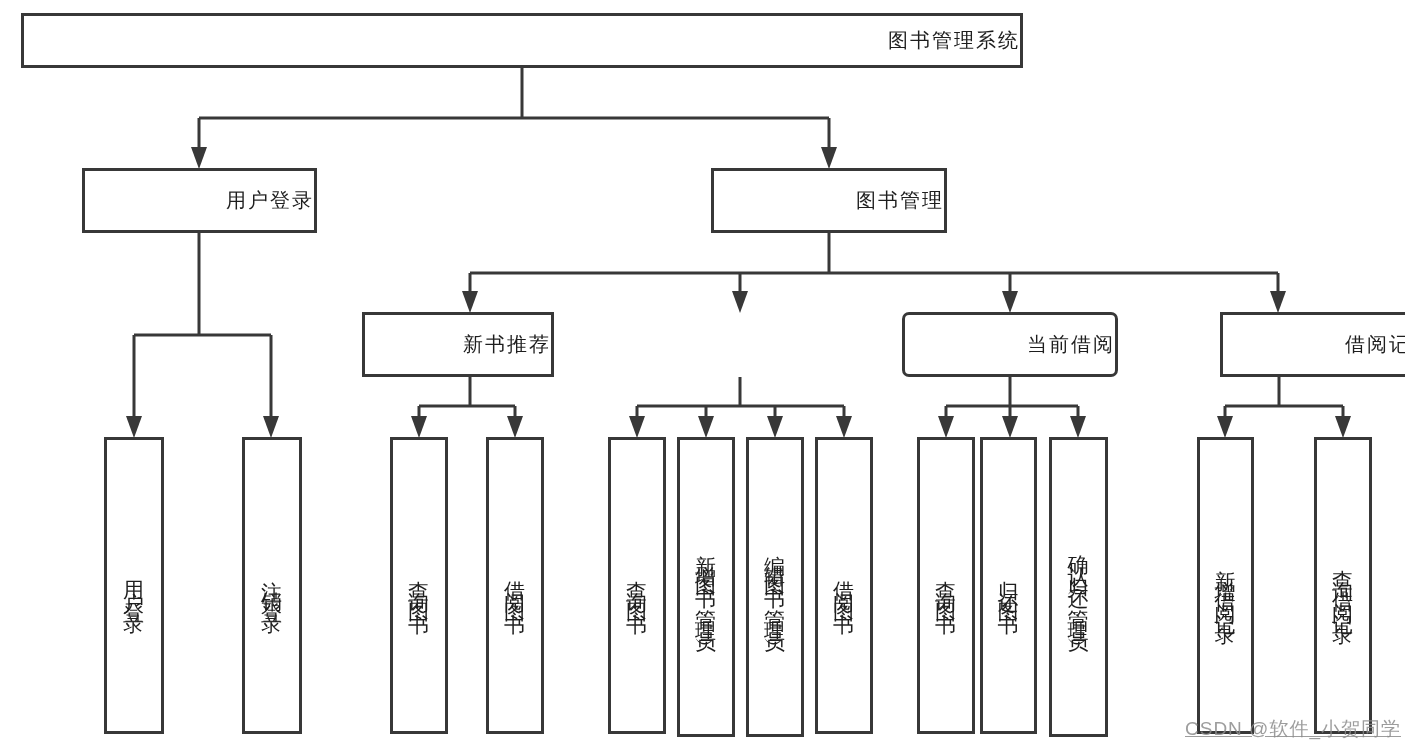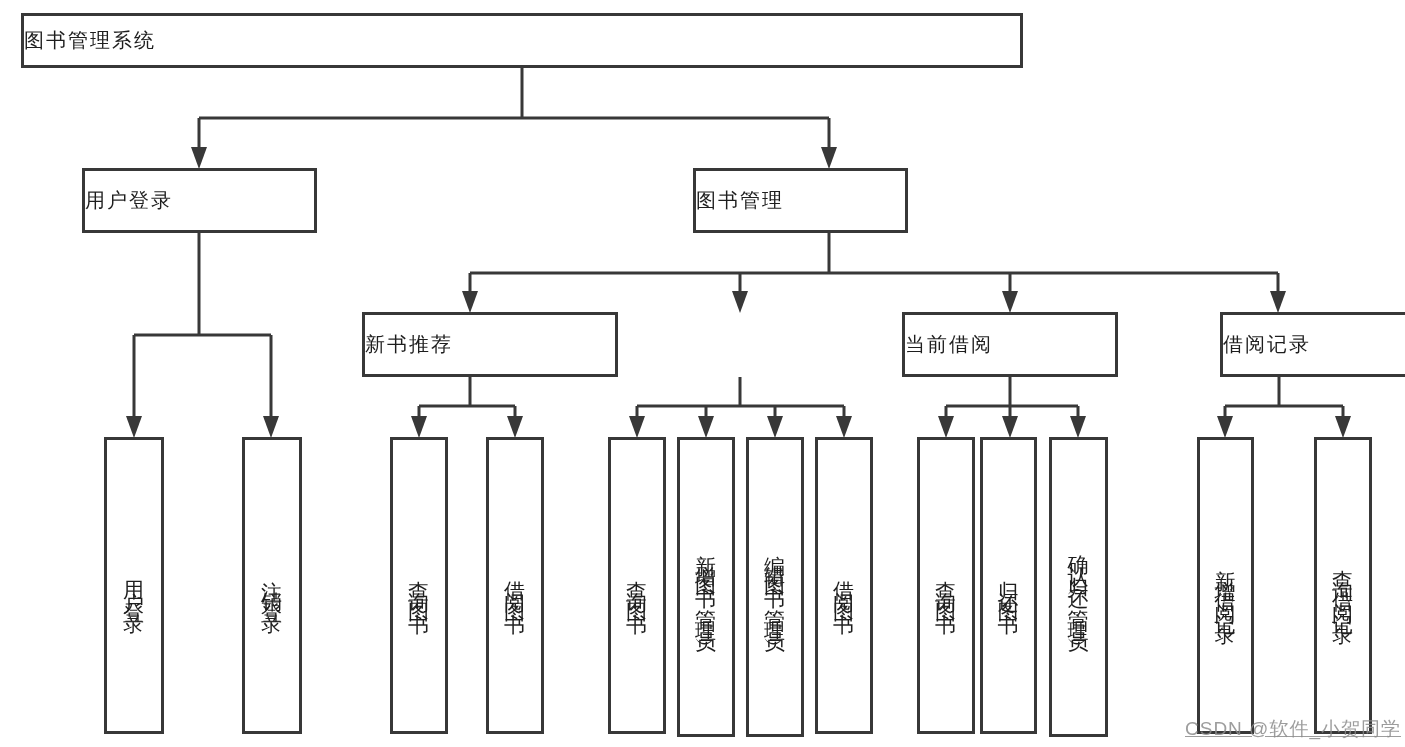--- a/index.html
+++ b/index.html
@@ -23,21 +23,21 @@
     height: 747px;
     z-index: 1;
   }
   .hnode {
     position: absolute;
     box-sizing: border-box;
     border: 3px solid #383838;
     background: #ffffff;
     display: flex;
     align-items: center;
-    justify-content: flex-start;
+    justify-content: flex-end;
     font-size: 20px;
     letter-spacing: 2px;
     color: #1e1e1e;
     z-index: 2;
   }
   .vnode {
     position: absolute;
     box-sizing: border-box;
     border: 3px solid #383838;
     background: #ffffff;
@@ -115,28 +115,28 @@
     </g>
   </svg>
 
   <div class="hnode" style="left:21px; top:13px; width:1002px; height:55px;">
     <span>图书管理系统</span>
   </div>
 
   <div class="hnode" style="left:82px; top:168px; width:235px; height:65px;">
     <span>用户登录</span>
   </div>
-  <div class="hnode" style="left:693px; top:168px; width:215px; height:65px;">
+  <div class="hnode" style="left:711px; top:168px; width:236px; height:65px;">
     <span>图书管理</span>
   </div>
 
-  <div class="hnode" style="left:362px; top:312px; width:256px; height:65px;">
+  <div class="hnode" style="left:362px; top:312px; width:192px; height:65px;">
     <span>新书推荐</span>
   </div>
-  <div class="hnode" style="left:902px; top:312px; width:216px; height:65px;">
+  <div class="hnode" style="left:902px; top:312px; width:216px; height:65px;border-radius:7px;">
     <span>当前借阅</span>
   </div>
   <div class="hnode" style="left:1172px; top:312px; width:216px; height:65px;margin-left:48px;">
     <span>借阅记录</span>
   </div>
 
   <div class="vnode" style="left:104px; top:437px; width:60px; height:297px;">
     <span class="vtext">用户登录</span>
   </div>
   <div class="vnode" style="left:242px; top:437px; width:60px; height:297px;">

